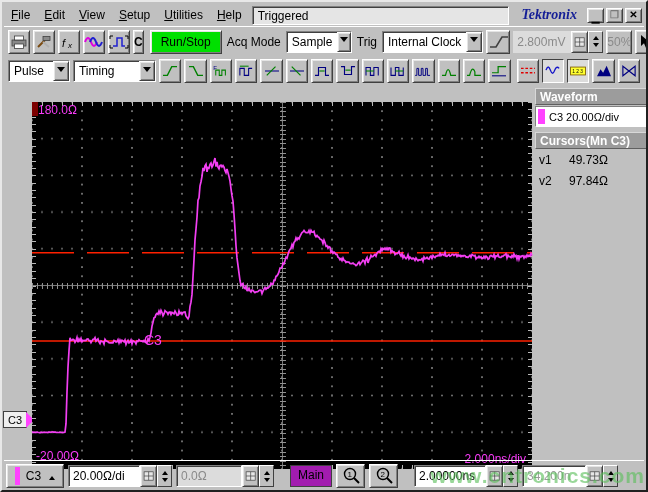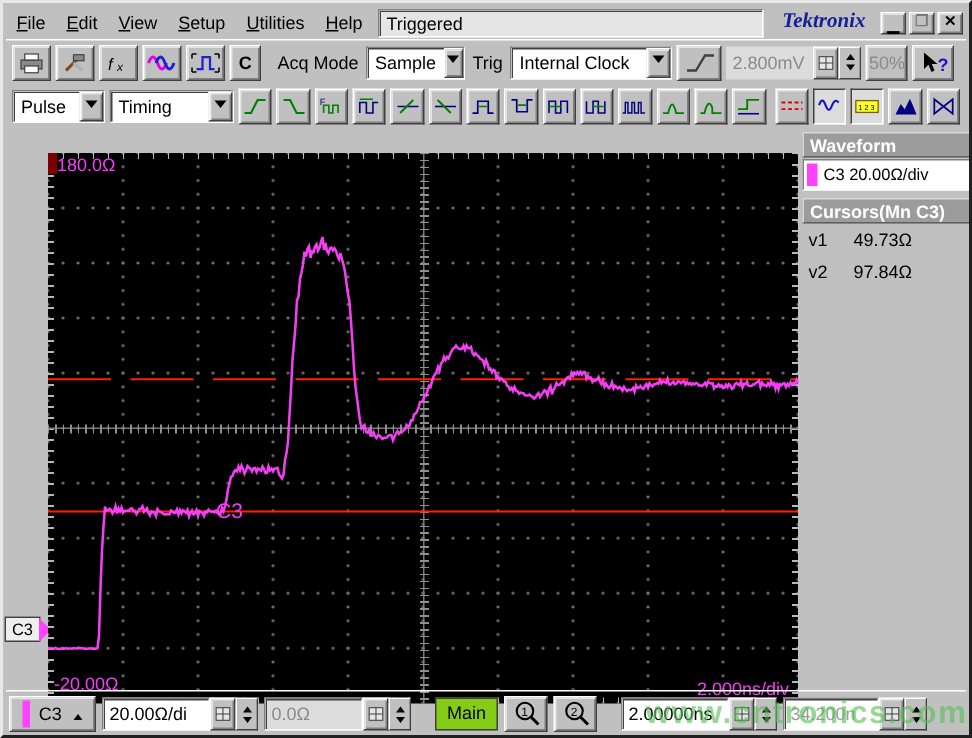--- a/index.html
+++ b/index.html
@@ -79,21 +79,21 @@
       border:1px solid;border-color:#808080 #fff #fff #808080;font-size:11px;white-space:nowrap;}
   .rp-chip{width:7px;height:15px;background:#ff42ff;margin:0 4px 0 2px;}
   .rp-cursors{margin-top:5px;}
   .rp-row{display:flex;padding:4px 2px 3px 4px;font-size:12px;}
   .rp-row .n{width:30px;}
   
   .bottombar{position:absolute;left:2px;right:2px;top:458px;height:31px;display:flex;
       align-items:center;gap:4px;padding:3px 2px;border-top:1px solid #fff;}
   .chanbtn{height:24px;width:58px;display:flex;align-items:center;padding:0 5px;gap:6px;}
   .chanstripe{width:5px;height:18px;background:#ff42ff;}
-  .mainbox{height:22px;background:#84cc16;border:1px solid #404040;padding:2px 7px;margin-left:12px;}
+  .mainbox{height:22px;background:#a21caf;border:1px solid #404040;padding:2px 7px;margin-left:12px;}
   .magbtn{width:29px;height:24px;position:relative;}
   .watermark{position:absolute;right:1px;bottom:2px;font-size:21px;font-weight:bold;
       color:rgba(90,190,90,0.62);letter-spacing:1px;pointer-events:none;z-index:50;}
   text{font-family:"Liberation Sans",sans-serif;}
 </style>
 </head>
 <body>
 
 <div class="win">
 
@@ -157,20 +157,21 @@
     <div class="ticon-btn btn raised">
         <span class="ic">
           <svg width="20" height="16" viewBox="0 0 20 16" style="display:block">
             <path d="M1,2 h3 M1,2 v3 M19,2 h-3 M19,2 v3 M1,14 h3 M1,14 v-3 M19,14 h-3 M19,14 v-3" stroke="#000" stroke-width="1"></path>
             <polyline points="4,12 8,12 8,4 13,4 13,12 16,12" fill="none" stroke="#2020d0" stroke-width="1.5"></polyline>
           </svg>
         </span>
       </div>
     <div class="btn raised" style="width:21px;height:24px;font-weight:bold">C</div>
     <div style="width:3px"></div>
+    <div class="btn raised runstop">Run/Stop</div>
     <span class="lbl">Acq Mode</span>
     <div class="combo sunken" style="width:66px">
       <span class="val">Sample</span>
       <span class="drop btn raised">
           <span class="arrow-down" style="margin-top:0"></span>
         </span>
     </div>
     <span class="lbl">Trig</span>
     <div class="combo sunken" style="width:108px">
       <span class="val">Internal Clock</span>

